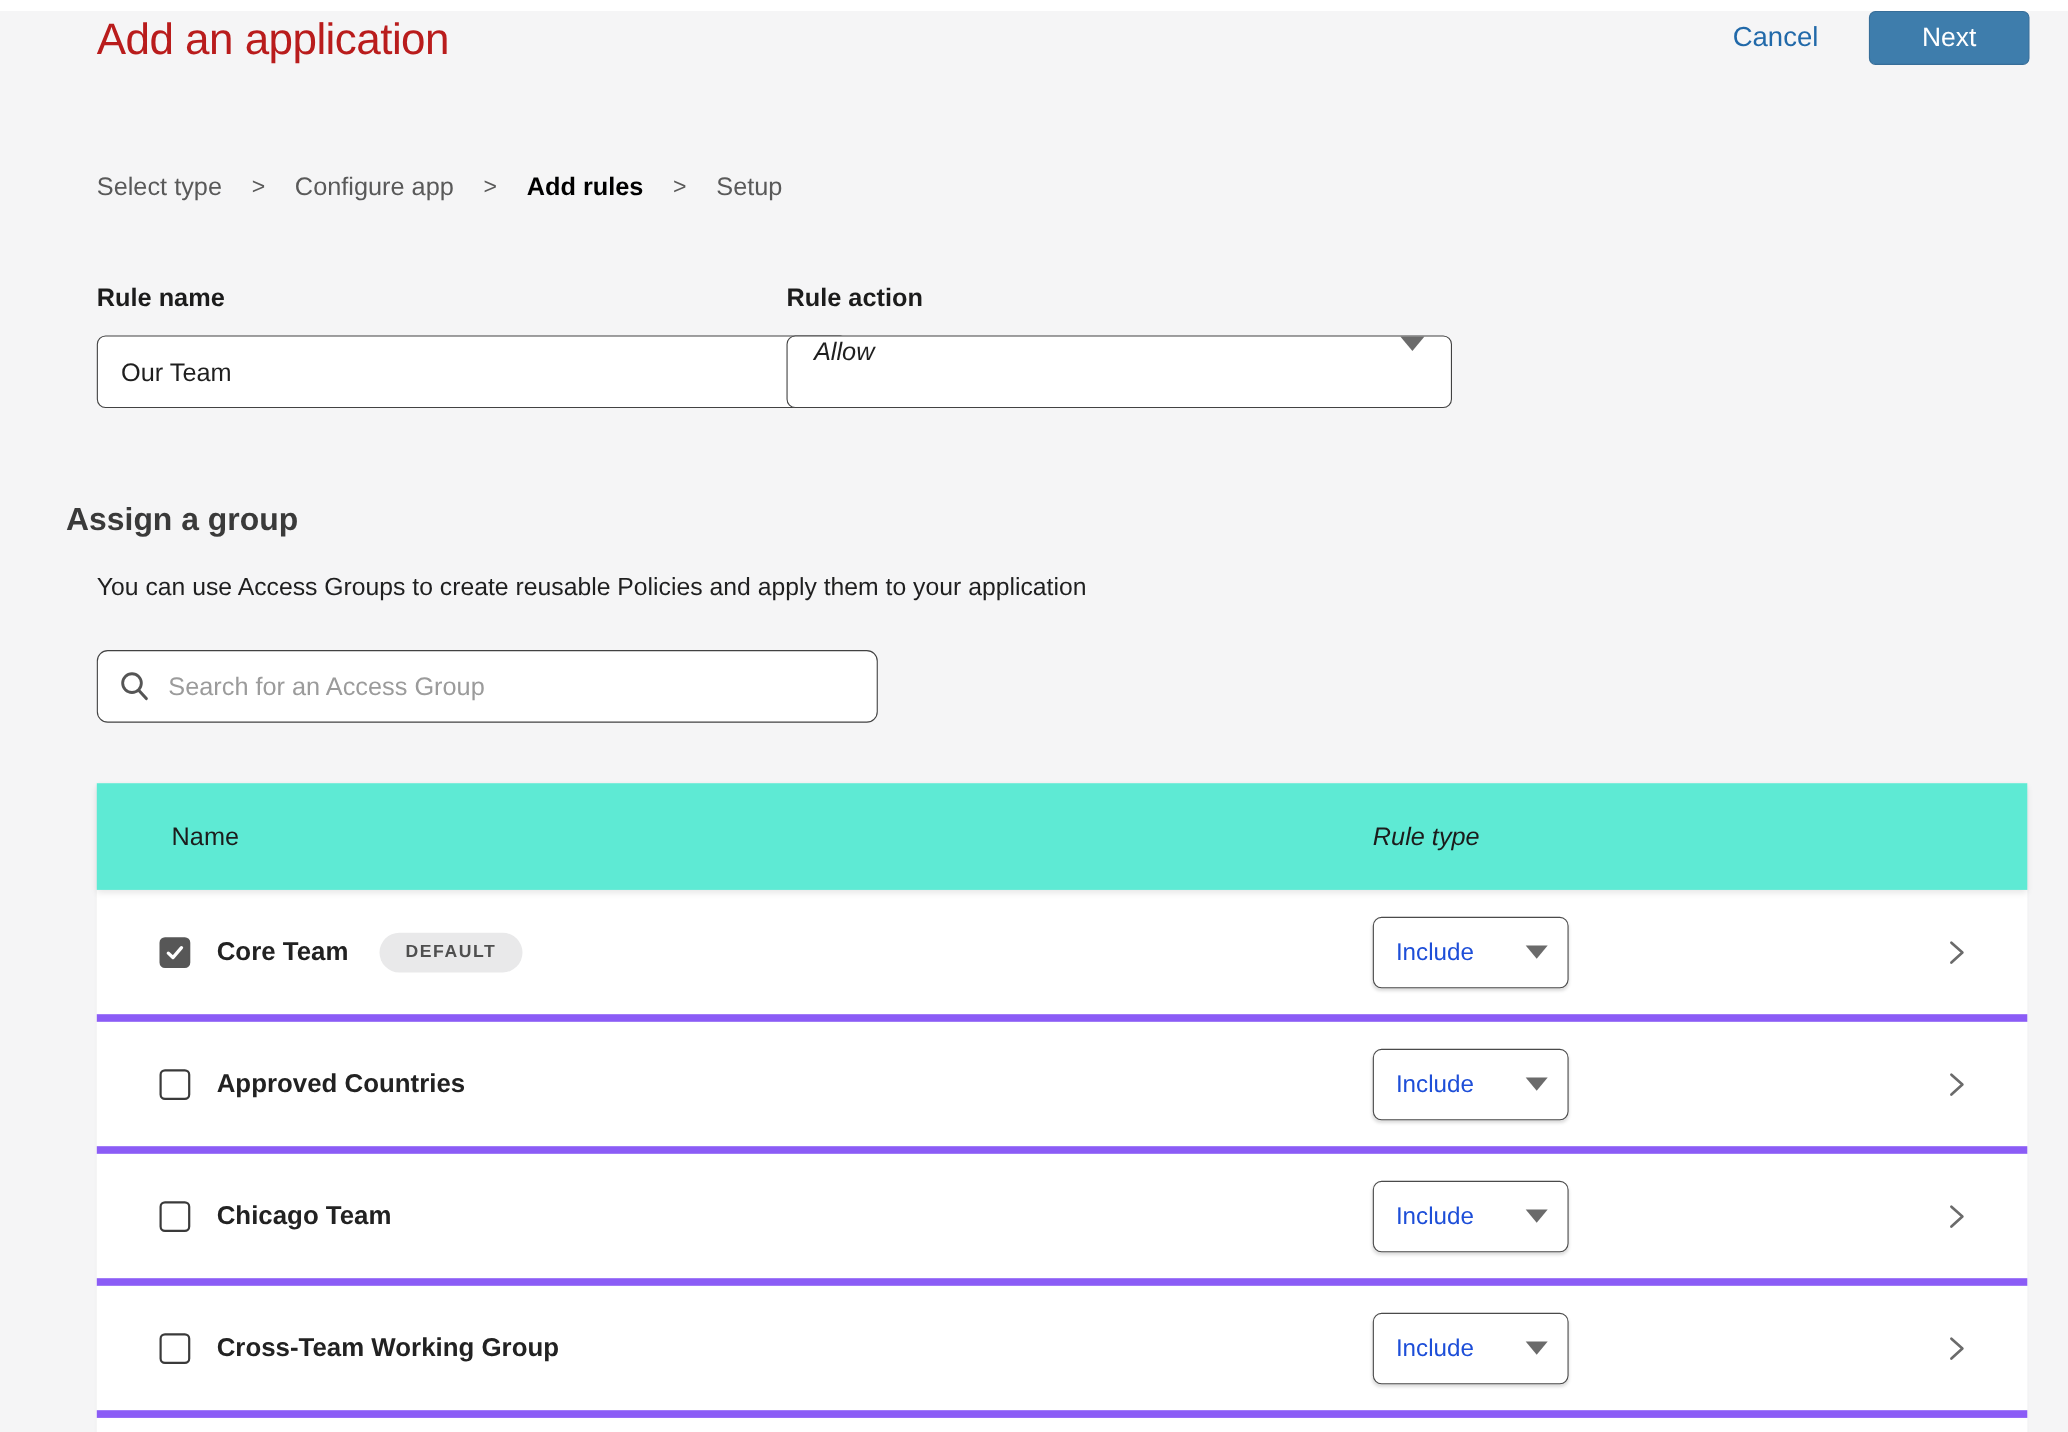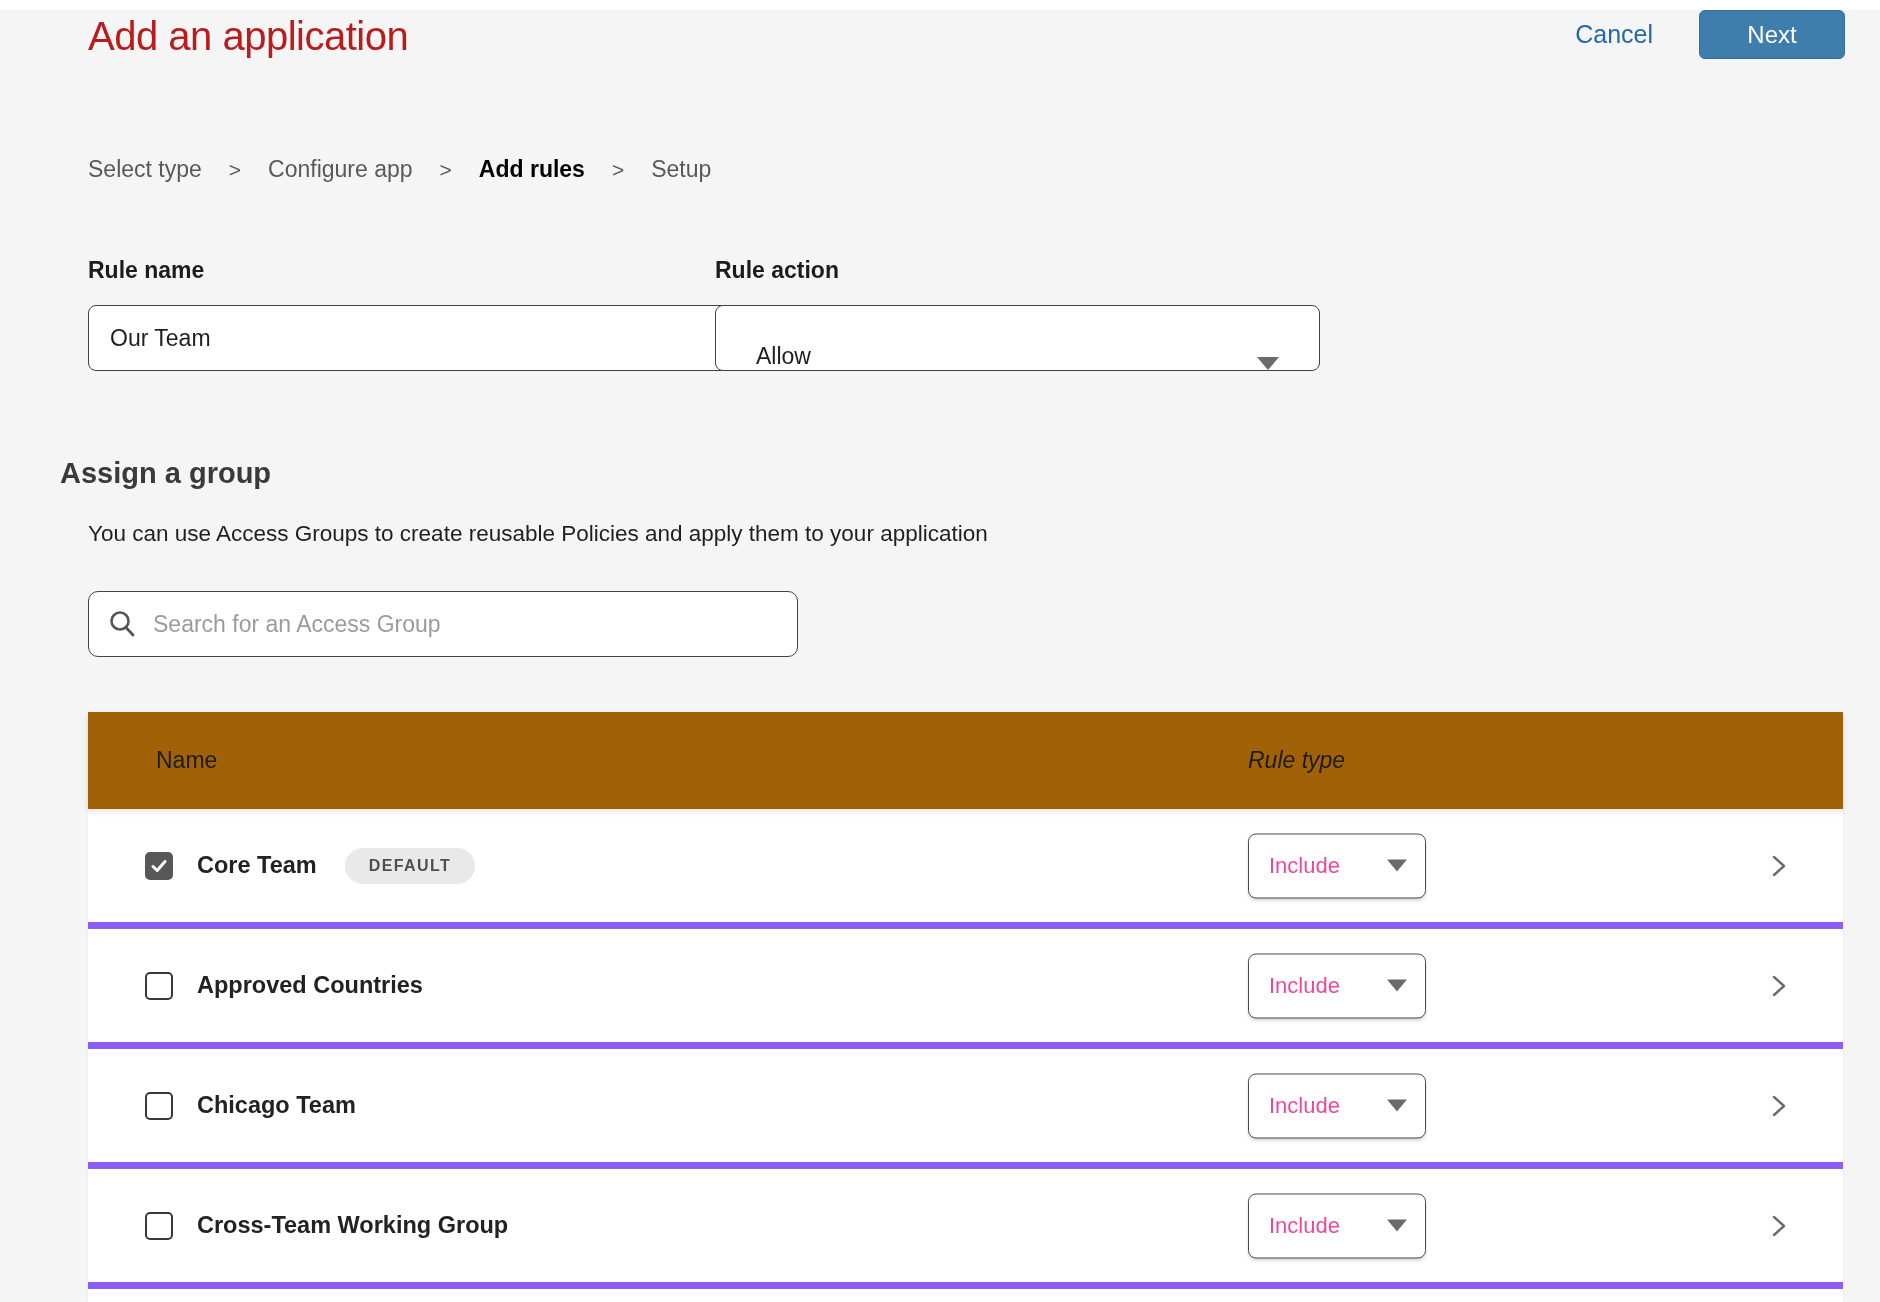--- a/index.html
+++ b/index.html
@@ -32,22 +32,22 @@
   .rule-form { display: flex; gap: 22px; padding-left: 88px; margin-top: 74px; }
   .form-col { width: 605px; }
   .field-label { font-size: 23px; font-weight: 700; color: #1c1c1c; }
   .text-input {
     margin-top: 21px; width: 684px; height: 66px; background: #fff;
     border: 1.5px solid #424242; border-radius: 8px; padding: 0 21px;
     font-size: 23px; font-family: inherit; color: #1f1f1f;
   }
   .select-box {
     margin-top: 21px; width: 605px; height: 66px; background: #fff;
-    border: 1.5px solid #424242; border-radius: 8px; padding: 0 40px;
-    display: flex; align-items: flex-end; justify-content: space-between; cursor: pointer;
+    border: 1.5px solid #424242; border-radius: 8px; padding: 0 24px;
+    display: flex; align-items: flex-start; justify-content: space-between; cursor: pointer; font-style: italic;
   }
   .select-box .select-text { font-size: 23px; color: #1f1f1f; }
   .tri-down { width: 0; height: 0; border-left: 11px solid transparent; border-right: 11px solid transparent; border-top: 13px solid #6b6b6b; }
 
   
   .section-heading { padding-left: 60px; margin-top: 86px; font-size: 29px; font-weight: 700; color: #3a3a3a; }
   .section-desc { padding-left: 88px; margin-top: 31px; font-size: 22.5px; color: #1f1f1f; }
   .search-wrap {
     margin: 44px 0 0 88px; width: 710px; height: 66px; background: #fff;
     border: 1.5px solid #424242; border-radius: 10px;
@@ -56,21 +56,21 @@
   .search-wrap svg { flex: 0 0 auto; }
   .search-input {
     border: none; outline: none; background: transparent; flex: 1;
     font-size: 23px; font-family: inherit; color: #1f1f1f; margin-left: 16px;
   }
   .search-input::placeholder { color: #9b9b9b; }
 
   
   .card { margin: 55px 0 0 88px; width: 1755px; background: #ffffff; box-shadow: 0 1px 3px rgba(0,0,0,0.06); }
   .card-header {
-    position: relative; height: 97px; background: #a16207; z-index: 2;
+    position: relative; height: 97px; background: #5eead4; z-index: 2;
     box-shadow: 0 3px 6px rgba(0,0,0,0.10);
     display: flex; align-items: center;
   }
   .col-name { padding-left: 68px; font-size: 23px; font-weight: 500; color: #1c1c1c; }
   .col-rule-type { position: absolute; left: 1160px; font-size: 23px; font-weight: 500; color: #1c1c1c; font-style: italic; }
 
   .row { position: relative; height: 120px; display: flex; align-items: center; padding-left: 57px; background: #fff; border-bottom: 7px solid #8b5cf6; }
   .checkbox {
     width: 28px; height: 28px; border: 2px solid #3a3a3a; border-radius: 5px; background: #fff;
     cursor: pointer; display: flex; align-items: center; justify-content: center; flex: 0 0 auto;
@@ -83,21 +83,21 @@
     margin-left: 28px; height: 36px; padding: 0 24px; border-radius: 18px; background: #e9e9ea;
     color: #4f4f4f; font-size: 16px; font-weight: 700; letter-spacing: 1.4px;
     display: flex; align-items: center;
   }
   .row-select {
     position: absolute; left: 1160px; top: 50%; transform: translateY(-50%);
     width: 178px; height: 65px; background: #fff; border: 1.5px solid #4a4a4a; border-radius: 8px;
     box-shadow: 0 2px 3px rgba(0,0,0,0.14);
     display: flex; align-items: center; justify-content: space-between; padding: 0 18px 0 20px; cursor: pointer;
   }
-  .row-select .select-text { font-size: 22px; color: #ec4899; }
+  .row-select .select-text { font-size: 22px; color: #1d4ed8; }
   .row-select .tri-down { border-left-width: 10px; border-right-width: 10px; border-top-width: 12px; }
   .row-chevron { position: absolute; right: 52px; top: 50%; transform: translateY(-50%); cursor: pointer; display: flex; }
   .partial-row { height: 21px; background: #fff; }
 </style>
 </head>
 <body>
 
 <div class="page">
   <div class="top-strip"></div>
 

